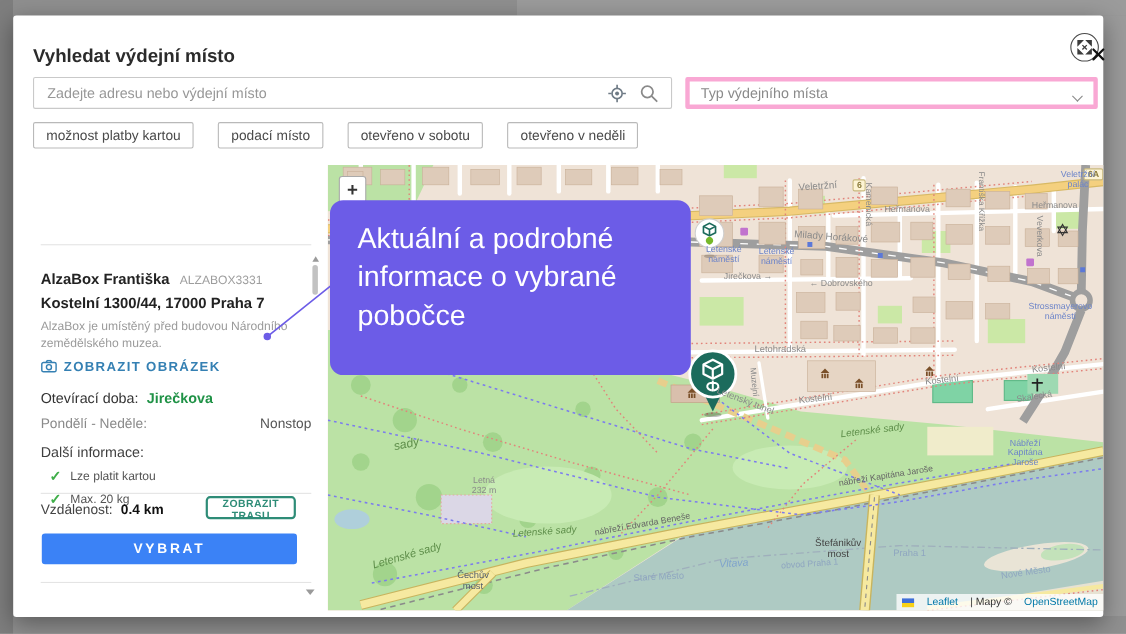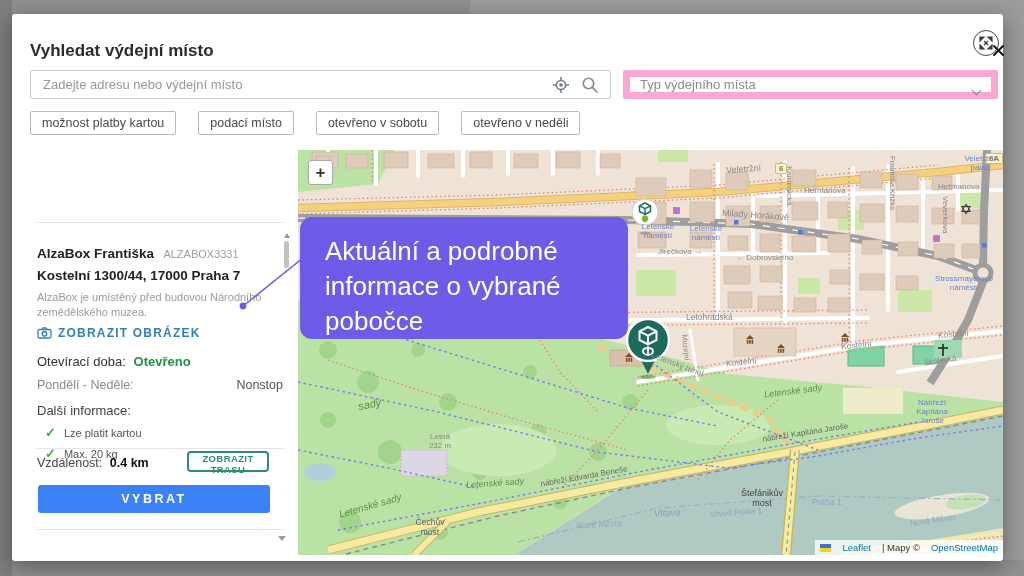--- a/index.html
+++ b/index.html
@@ -24,21 +24,21 @@
   .close-btn { position:absolute; left:980px; top:29px; width:14px; height:14px; cursor:pointer; }
 
   .search-input { position:absolute; left:18px; top:56px; width:581px; height:29px;
     border:1px solid #c9c9c9; border-radius:2px; font-size:13px; color:#555;
     padding:0 60px 0 12px; outline:none; font-family:"Liberation Sans",sans-serif; }
   .search-input::placeholder { color:#979797; }
   .icon-locate { position:absolute; left:540px; top:62px; }
   .icon-mag    { position:absolute; left:569px; top:62px; }
 
   .type-select { position:absolute; left:611px; top:56px; width:375px; height:29px;
-    border:7px solid #f9a8d4; border-radius:2px; background:#fff; font-size:13px;
+    border:4px solid #f9a8d4; border-radius:2px; background:#fff; font-size:13px;
     color:#8a8a8a; display:flex; align-items:center; padding:0 26px 0 10px; cursor:pointer; }
   .chev { position:absolute; right:11px; top:10px; width:7px; height:7px;
     border-right:1.5px solid #888; border-bottom:1.5px solid #888; transform:rotate(45deg); }
 
   .chips { position:absolute; left:18px; top:97px; display:flex; gap:22px; }
   .chip { border:1px solid #b9b9b9; background:#fff; border-radius:2px;
     font-size:12.5px; color:#4a4a4a; padding:4px 11px; cursor:pointer;
     font-family:"Liberation Sans",sans-serif; white-space:nowrap; }
 
   
@@ -96,23 +96,23 @@
     background:#fff; border:1.5px solid #aaa; border-radius:3px; font-size:17px;
     font-weight:700; color:#333; z-index:3; cursor:pointer; line-height:21px; text-align:center;
     font-family:"Liberation Sans",sans-serif; }
   .attribution { position:absolute; right:0; bottom:0; height:15px; z-index:3;
     background:rgba(255,255,255,.78); display:flex; align-items:center; gap:11px;
     padding:0 5px; font-size:9.5px; color:#333; }
   .attribution .lnk { color:#0078a8; }
   .flag { width:11px; height:8px; background:linear-gradient(#3f6fd8 50%, #f7d117 50%);
     display:inline-block; }
 
-  .tooltip { position:absolute; left:288px; top:168px; width:328px; height:122px;
+  .tooltip { position:absolute; left:288px; top:168px; width:328px; height:159px;
     background:#6c5ce7; border-radius:12px; color:#fff; z-index:5;
-    font-size:26px; line-height:1.35; padding:17px 18px 0 25px;margin-top:35px; }
+    font-size:26px; line-height:1.35; padding:17px 18px 0 25px; }
   #connector { position:absolute; left:222px; top:232px; z-index:4; pointer-events:none; }
 </style>
 </head>
 <body>
 
 <div class="bg-piece" id="bg-left"></div>
 <div class="bg-piece" id="bg-top-l"></div>
 <div class="bg-piece" id="bg-top-r"></div>
 <div class="bg-piece" id="bg-bottom"></div>
 <div class="bg-piece" id="bg-right"></div>
@@ -193,21 +193,21 @@
         <rect x="1" y="2.5" width="13" height="8.5" rx="1.5"></rect>
         <path d="M5,2.5 L6,0.8 H9 L10,2.5"></path>
           <circle cx="7.5" cy="6.8" r="2.3"></circle>
       </g>
     </svg>
     <span>ZOBRAZIT OBRÁZEK</span>
   </div>
 
   <div class="sb" id="opening-row">
     <span>Otevírací doba:</span>
-    <span id="opening-status">Otevřeno</span>
+    <span id="opening-status">Jirečkova</span>
   </div>
 
   <div class="sb" id="days-row">
     <span>Pondělí - Neděle:</span>
     <span id="days-hours">Nonstop</span>
   </div>
 
   <div class="sb" id="more-info">Další informace:</div>
 
   <div class="sb feat" id="feat0">

